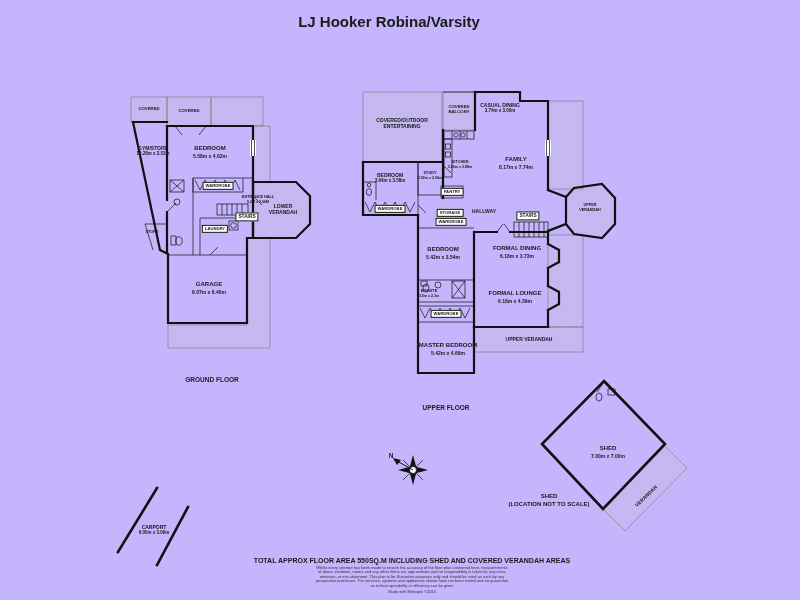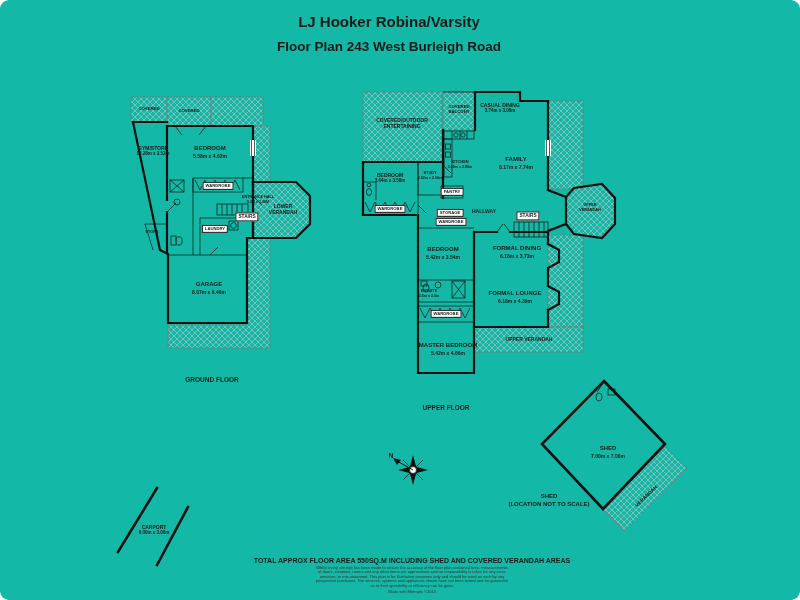--- a/index.html
+++ b/index.html
@@ -1,17 +1,17 @@
 <!DOCTYPE html>
 <html><head>
 <meta charset="utf-8">
 <style>
   html,body{margin:0;padding:0;background:#fff;}
-  .page{position:relative;width:800px;height:600px;background:#14b8a6;
-        font-family:"Liberation Sans",sans-serif;color:#1a1a1a;overflow:hidden;border-radius:9px;}
+  .page{position:relative;width:800px;height:600px;background:#c4b5fd;
+        font-family:"Liberation Sans",sans-serif;color:#1a1a1a;overflow:hidden;}
   .ttl{position:absolute;left:389px;transform:translateX(-50%);font-weight:bold;white-space:nowrap;}
   .ttl.main{top:13px;font-size:15px;}
   .ttl.sub{top:39px;font-size:13.5px;}
   svg.plan{position:absolute;left:0;top:0;z-index:1;}
   .w{stroke:#111;stroke-width:2.2;fill:none;stroke-linecap:square;}
   .w25{stroke:#111;stroke-width:2.6;fill:none;stroke-linecap:square;}
   .t{stroke:#111;stroke-width:0.7;fill:none;}
   .hatch{fill:url(#hatchp);stroke:#777;stroke-width:0.6;}
   .hatchw{fill:url(#hatchp);stroke:#111;stroke-width:2.2;}
   .win{fill:#ffffff;stroke:none;}
@@ -33,21 +33,20 @@
   .fb{font-size:7px;font-weight:bold;margin-bottom:1.5px;}
   .fd{font-size:4px;line-height:1.15;color:#333;}
   .fc{font-size:4px;color:#333;margin-top:1px;}
 </style>
 </head>
 <body>
 
 <div class="page">
 
   <div class="ttl main">LJ Hooker Robina/Varsity</div>
-  <div class="ttl sub">Floor Plan 243 West Burleigh Road</div>
 
   <svg class="plan" width="800" height="600" viewBox="0 0 800 600">
     <defs>
       <pattern id="hatchp" width="6" height="6" patternUnits="userSpaceOnUse">
         <path d="M0,6 L6,0 M0,0 L6,6" stroke="#c4c4c4" stroke-width="0.6"></path>
       </pattern>
     </defs>
 
     <g>
 

